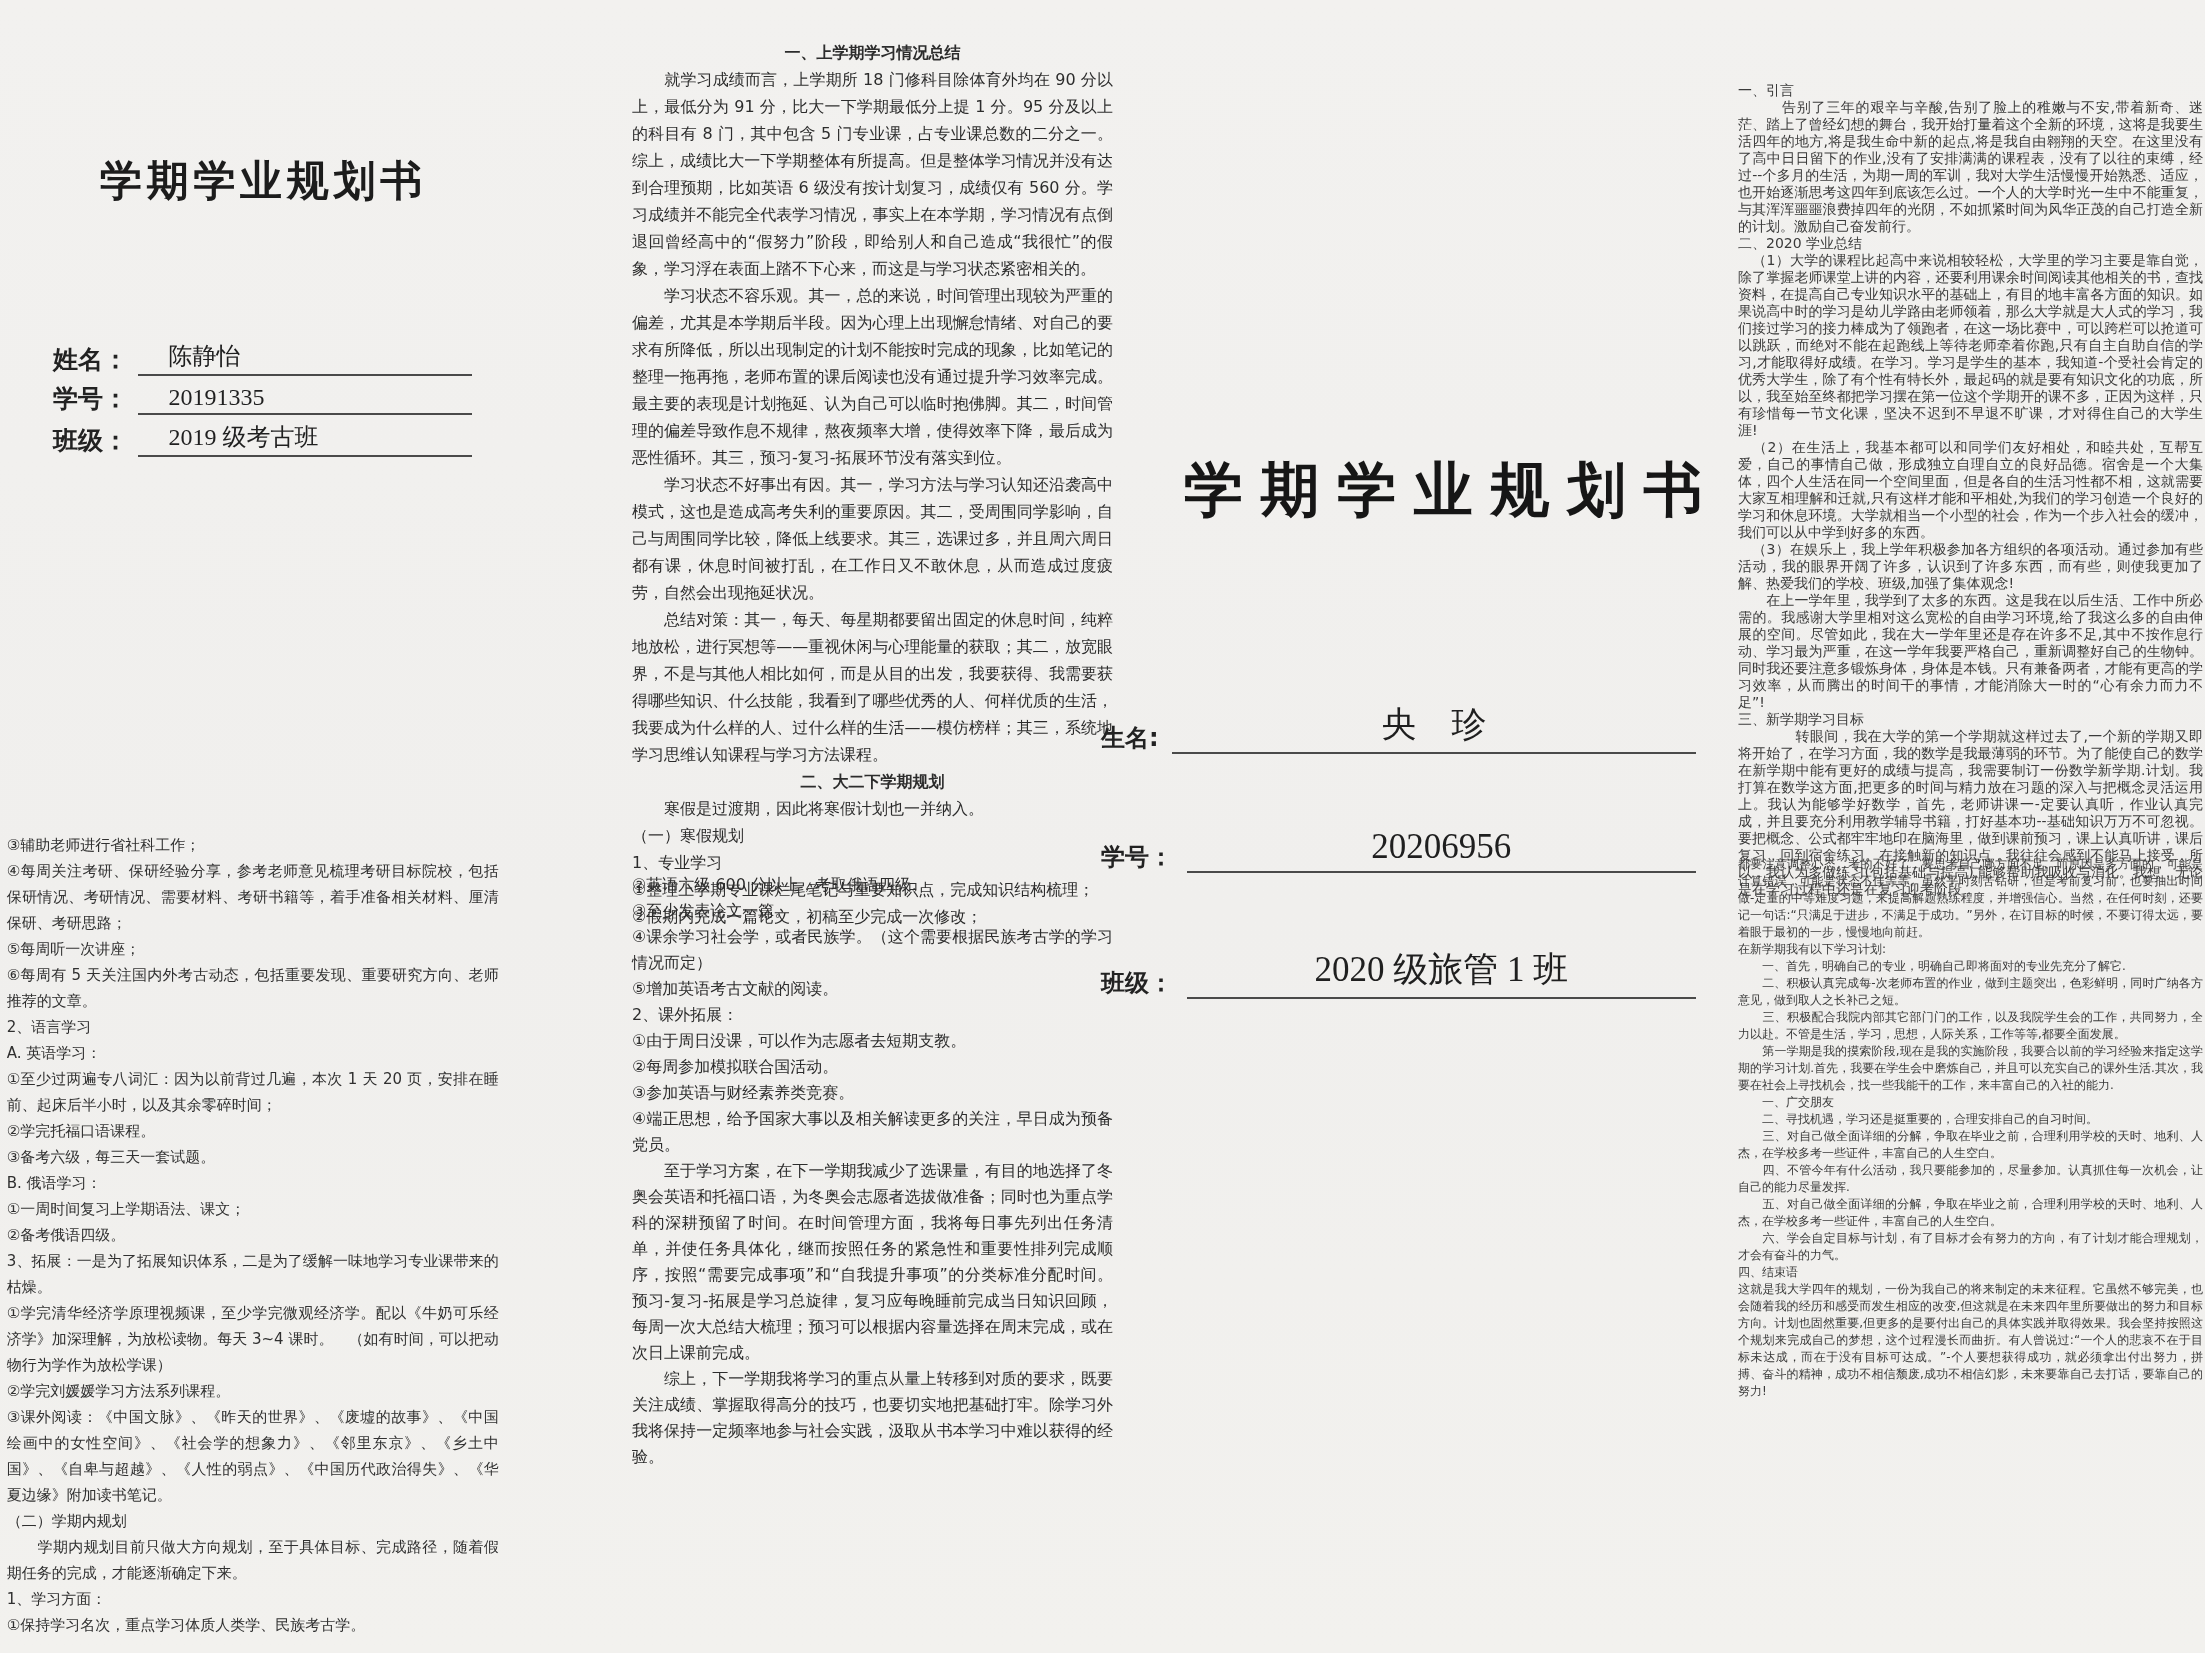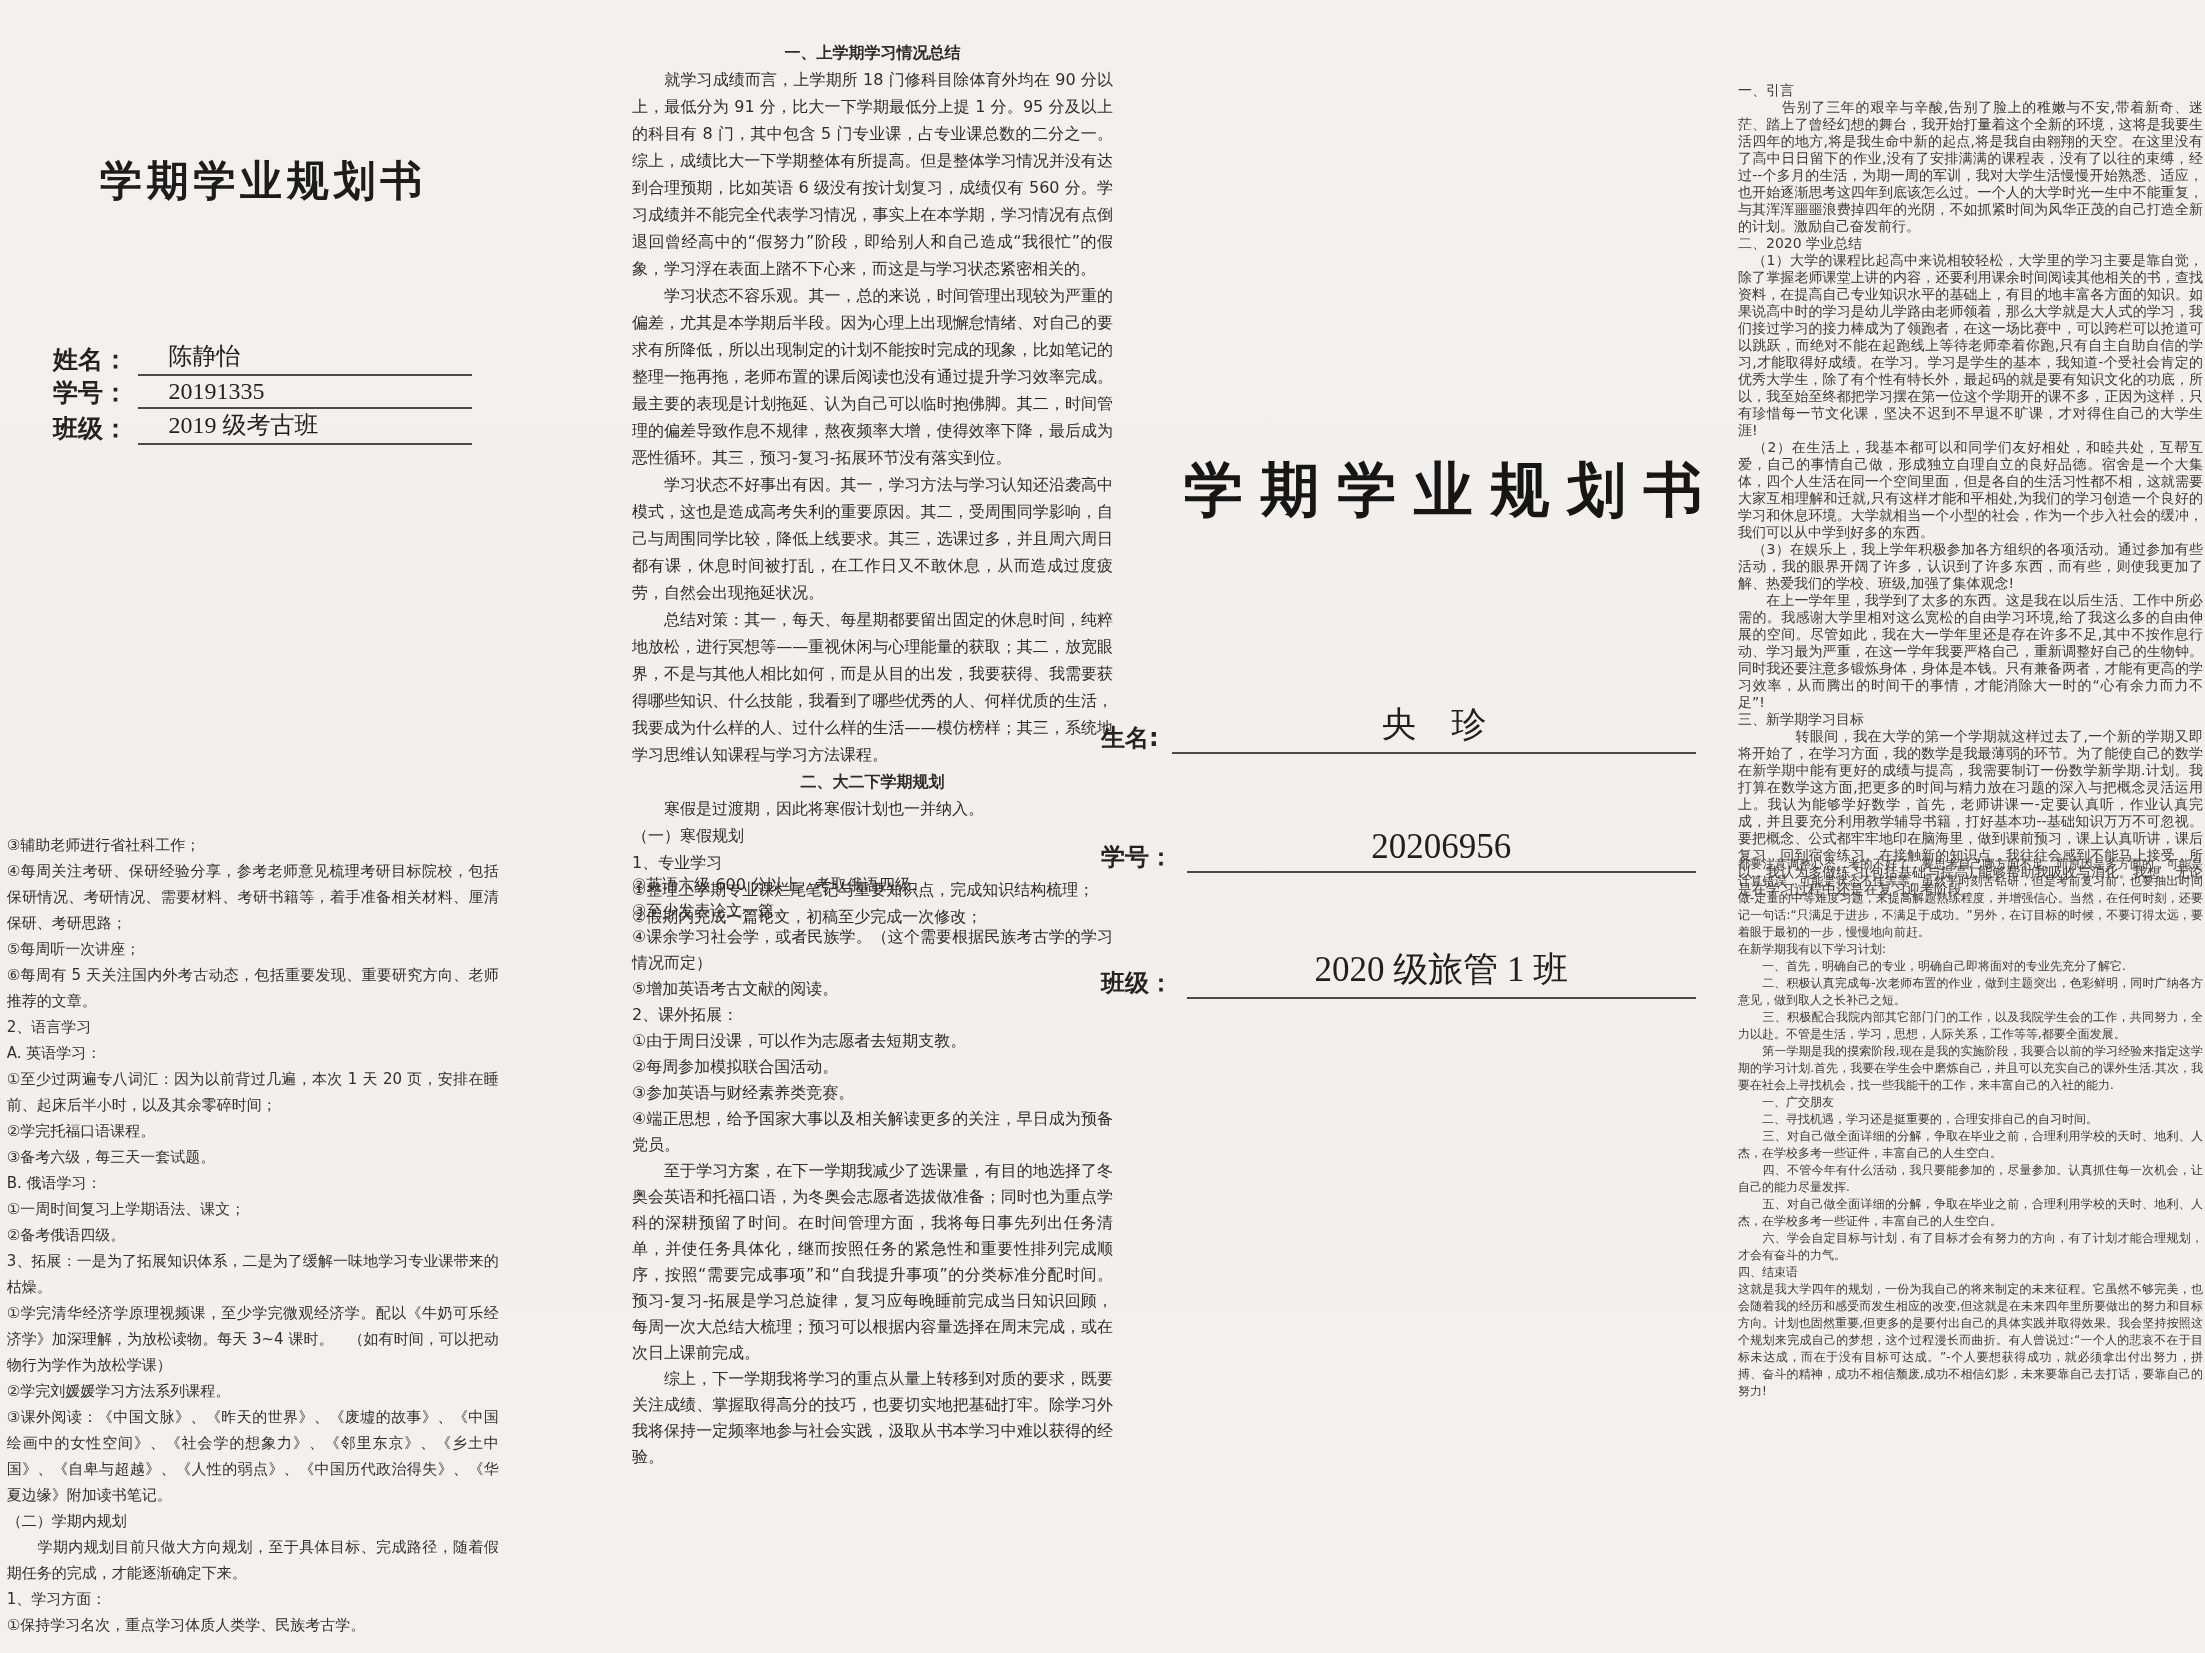--- a/index.html
+++ b/index.html
@@ -18,21 +18,21 @@
     font-size:42px;font-weight:700;letter-spacing:4.7px;color:#1c1c1c;
   }
   .cover2-title{
     position:absolute;left:1184px;top:451px;margin:0;
     font-size:59px;font-weight:700;letter-spacing:17.6px;color:#161616;white-space:nowrap;
   }
   .fields{position:absolute;}
   .fields1{left:53px;top:340px;width:419px;}
   .fields2{left:1101px;top:701px;width:595px;}
   .frow{display:flex;align-items:flex-end;}
-  .fields1 .frow{margin-bottom:0;align-items:flex-end;}
+  .fields1 .frow{margin-bottom:6px;align-items:flex-end;}
   .fields2 .frow{margin-bottom:73px;}
   .flabel{white-space:nowrap;font-weight:600;color:#222;}
   .fields1 .flabel{font-size:25px;padding-right:9.5px;}
   .fields2 .flabel{font-size:24px;padding-right:13.5px;}
   .fval{
     flex:1;border-bottom:2px solid #4a4a4a;
     font-family:"Liberation Serif",serif;color:#1f1f1f;
     white-space:nowrap;
   }
   .fields1 .fval{font-size:24px;padding:0 0 2px 31px;text-align:left;}

